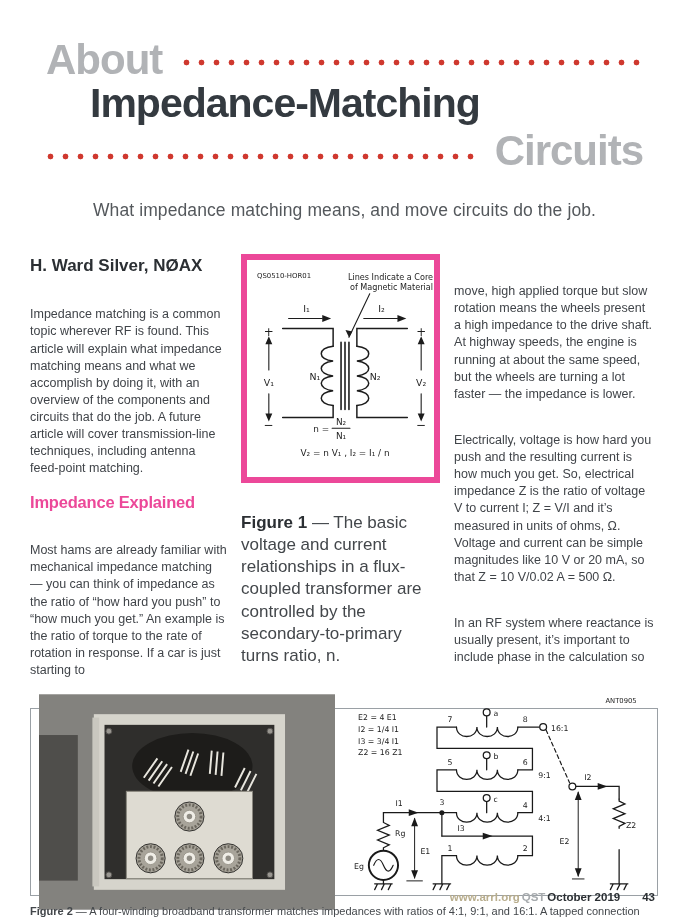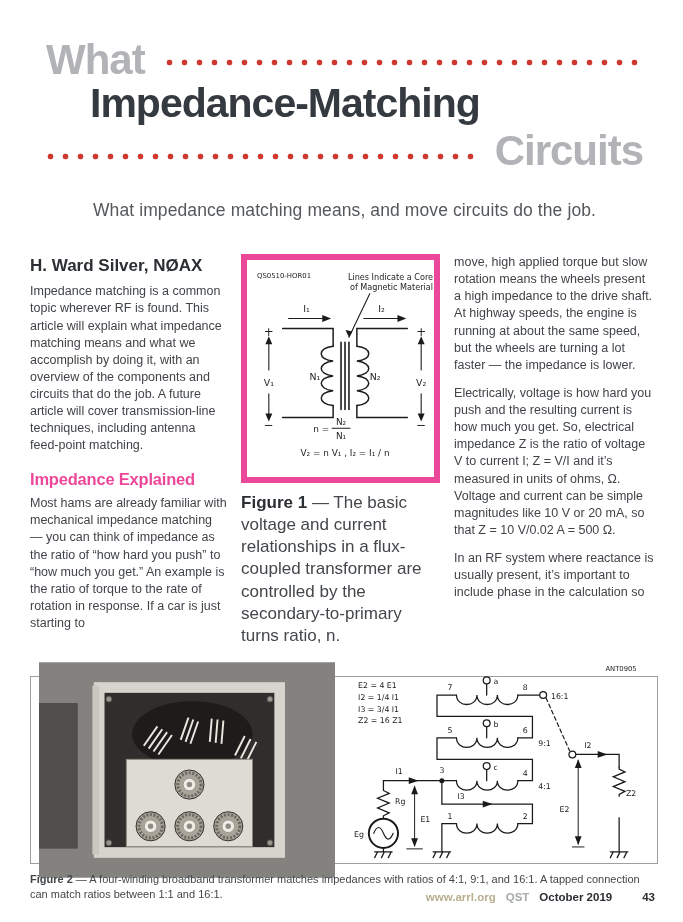--- a/index.html
+++ b/index.html
@@ -22,45 +22,45 @@
   .dots.trail { margin-right:16px; margin-top:10px; }
   .deck { text-align:center; font-size:17.5px; color:#54585c; margin-top:25px; letter-spacing:0.1px; }
 
   
   .columns { display:flex; gap:14px; margin:33px 28px 0 30px; min-height:330px; }
   .col { font-size:12.5px; line-height:1.37; }
   .col1 { width:202px; }
   .col2 { width:199px; }
   .col3 { width:206px; }
   .byline { font-size:17px; font-weight:bold; color:#2b2f33; margin-bottom:6px; }
-  .col p { margin-bottom:11px; }
+  .col p { margin-bottom:11px;margin-top:29px; }
   .sec-head { font-size:16.5px; font-weight:bold; color:#ec4899; margin:13px 0 5px; letter-spacing:-0.2px; }
 
   .figbox { border:6px solid #ec4899; padding:7px 6px; background:#fff; }
   .caption { font-size:17px; line-height:1.3; color:#43474b; margin-top:9px; }
   .caption b { color:#2b2f33; }
 
   
   .fig2-panel { margin:18px 25px 0 30px; border:1px solid #9aa0a5; height:188px;
     display:flex; align-items:center; gap:8px; padding:10px 8px; background:#fff; }
   .fig2-caption { margin:8px 30px 0; font-size:11px; line-height:1.35; color:#43474b; max-width:620px; }
 
   
-  .footer { position:absolute; right:28px; top:891px; display:flex; align-items:baseline; gap:10px; font-size:11.5px; }
+  .footer { position:absolute; right:28px; top:891px; display:flex; align-items:baseline; gap:2px; font-size:11.5px; }
   .f-site { font-weight:bold; color:#b9ae8e; }
   .f-mag  { font-weight:bold; color:#a7abae; }
   .f-issue{ font-weight:bold; color:#2b2f33; }
   .f-page { font-weight:bold; color:#2b2f33; margin-left:20px; }
 </style>
 </head>
 <body>
 
 <header class="masthead">
   <div class="mast-row">
-    <span class="title-gray">What</span>
+    <span class="title-gray">About</span>
     <span class="dots lead"></span>
   </div>
   <div class="mast-row">
     <span class="title-dark">Impedance-Matching</span>
   </div>
   <div class="mast-row">
     <span class="dots trail"></span>
     <span class="title-gray">Circuits</span>
   </div>
   <div class="deck">What impedance matching means, and move circuits do the job.</div>

